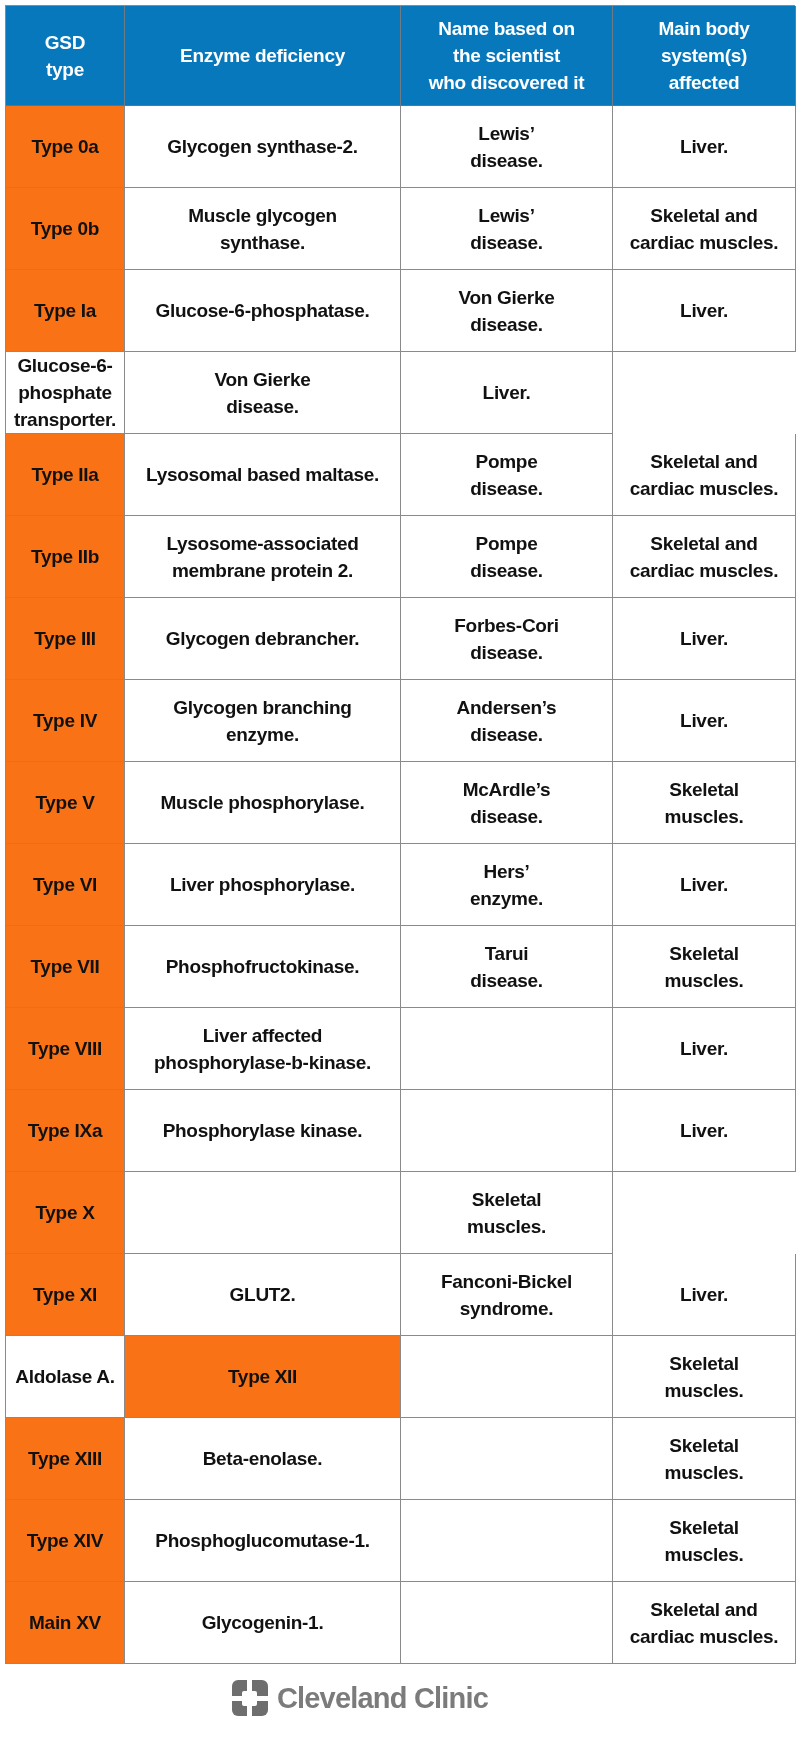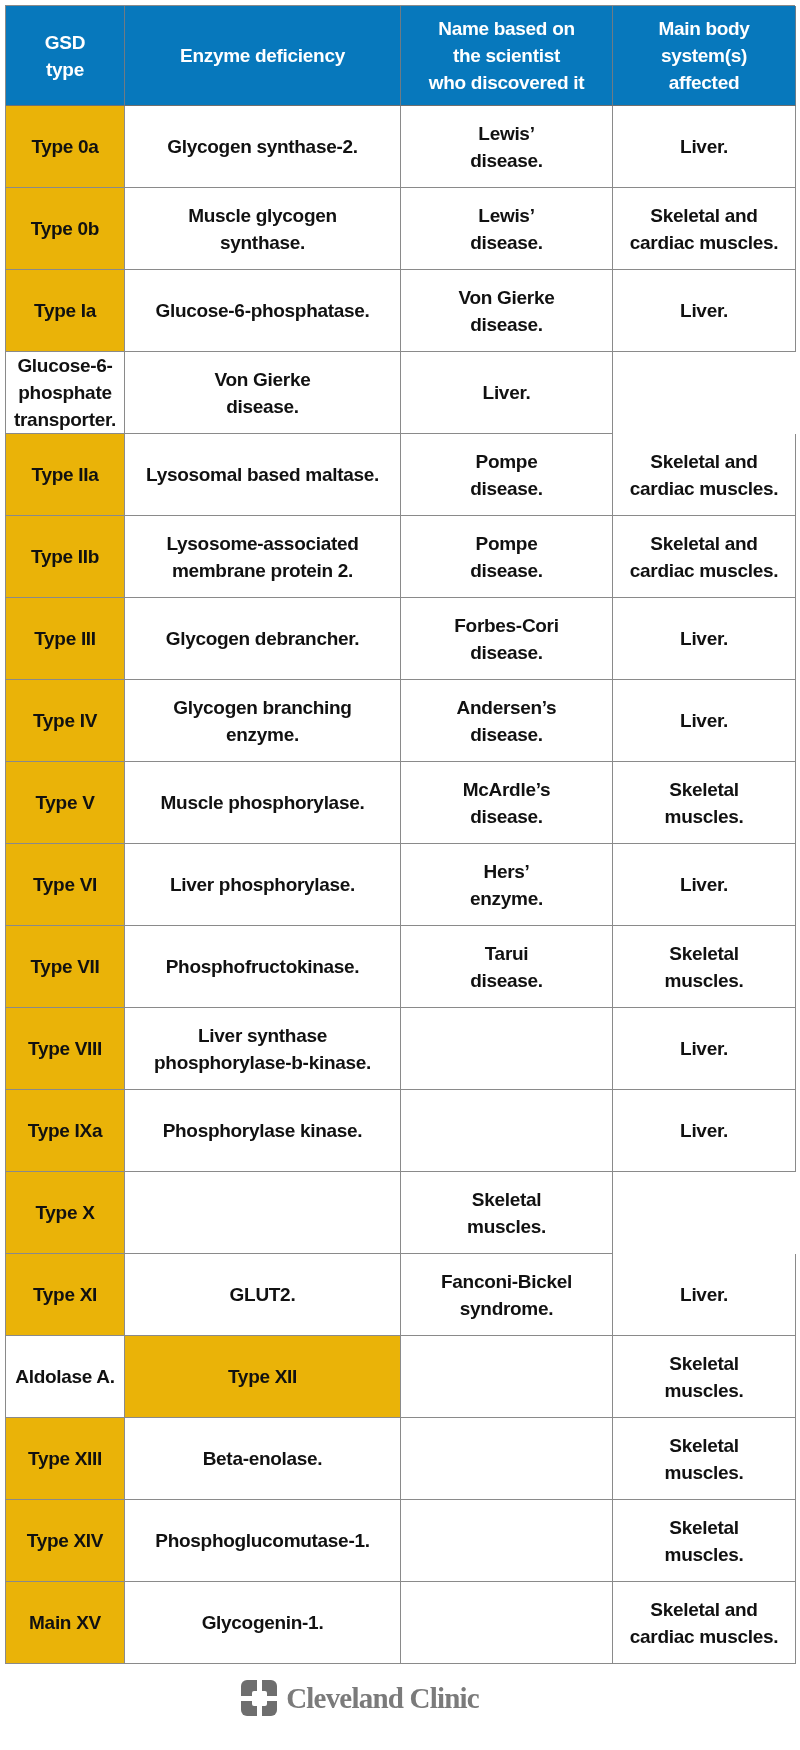--- a/index.html
+++ b/index.html
@@ -51,32 +51,31 @@
 
   .body-row .cell {
     height: 82px;
     background: #ffffff;
     color: #111111;
     font-size: 19px;
     line-height: 27px;
   }
 
   .body-row .cell.type {
-    background: #eab308;
+    background: #f97316;
   }
 
   
   .footer {
     position: absolute;
     left: 0;
     top: 1680px;
     width: 720px;
     display: flex;
     justify-content: center;
-    font-family: Liberation Serif, serif;
   }
   .cc-logo {
     display: flex;
     align-items: center;
     gap: 9px;
   }
   .cc-mark {
     position: relative;
     width: 36px;
     height: 36px;
@@ -216,21 +215,21 @@
     <div class="cell type">Type VII</div>
     <div class="cell enzyme">Phosphofructokinase.</div>
     <div class="cell name">Tarui
 disease.</div>
     <div class="cell system">Skeletal
 muscles.</div>
   </div>
 
   <div class="trow body-row">
     <div class="cell type">Type VIII</div>
-    <div class="cell enzyme">Liver synthase
+    <div class="cell enzyme">Liver affected
 phosphorylase-b-kinase.</div>
     <div class="cell name"></div>
     <div class="cell system">Liver.</div>
   </div>
 
   <div class="trow body-row">
     <div class="cell type">Type IXa</div>
     <div class="cell enzyme">Phosphorylase kinase.</div>
     <div class="cell name"></div>
     <div class="cell system">Liver.</div>

